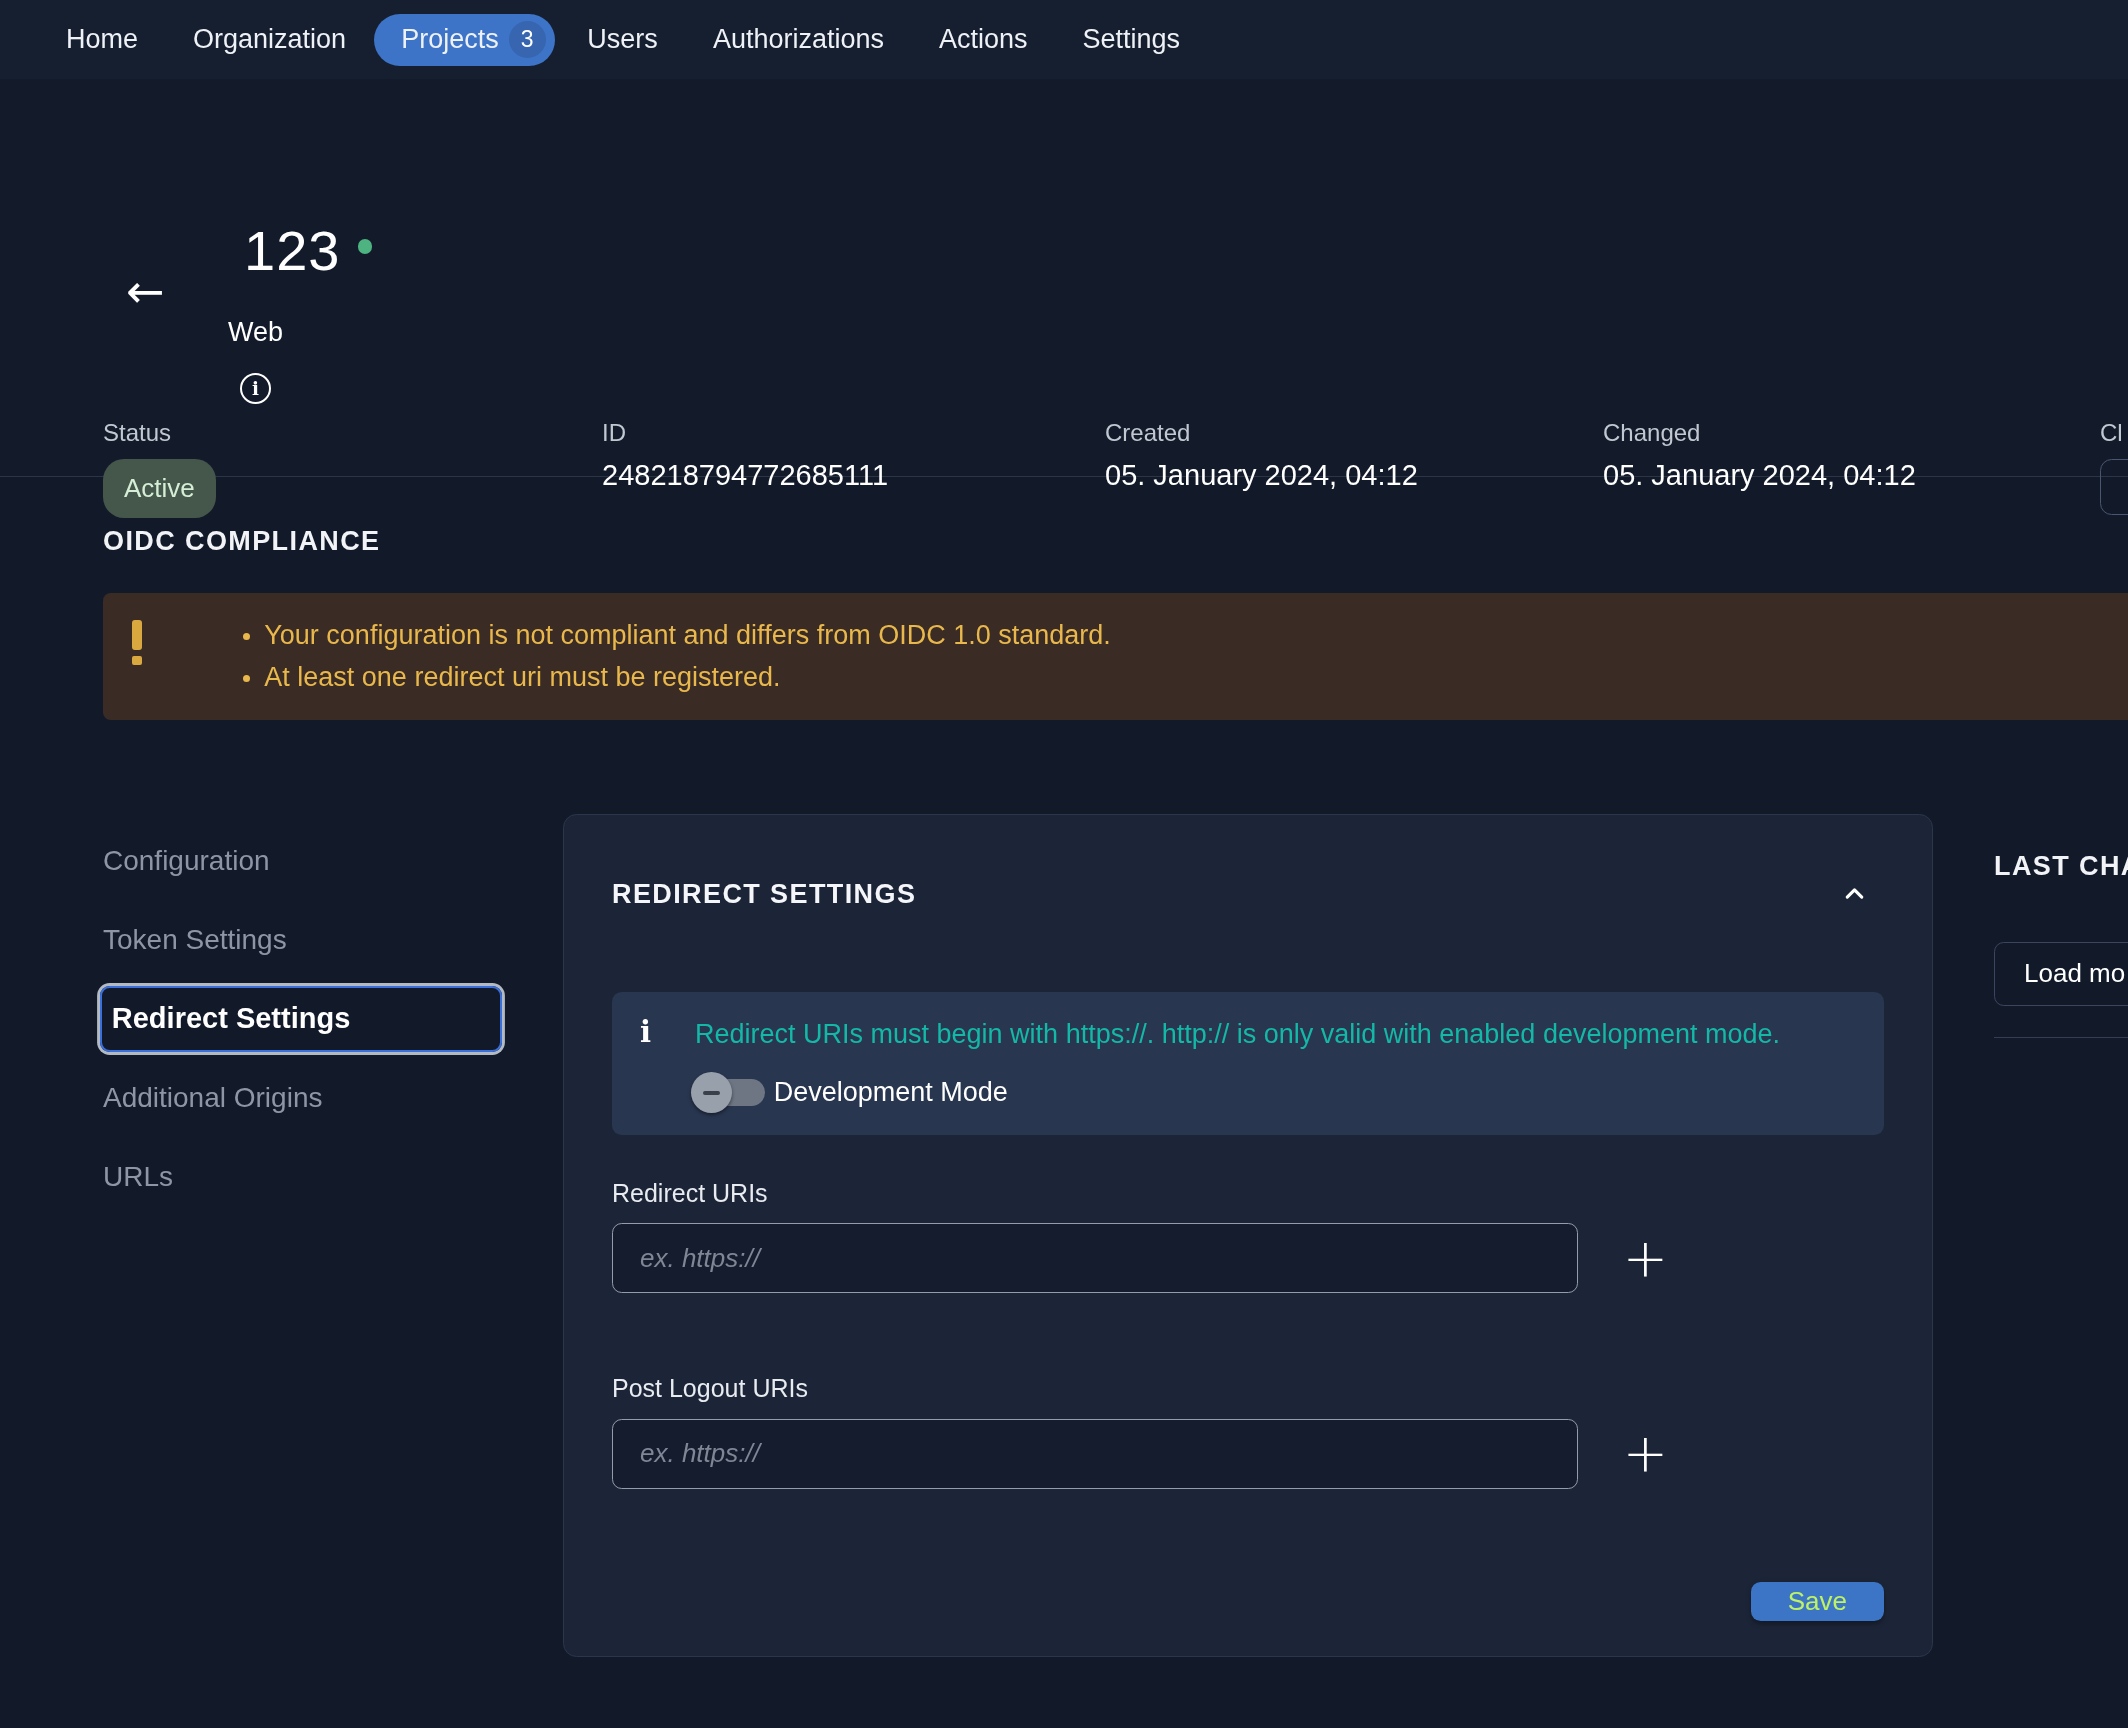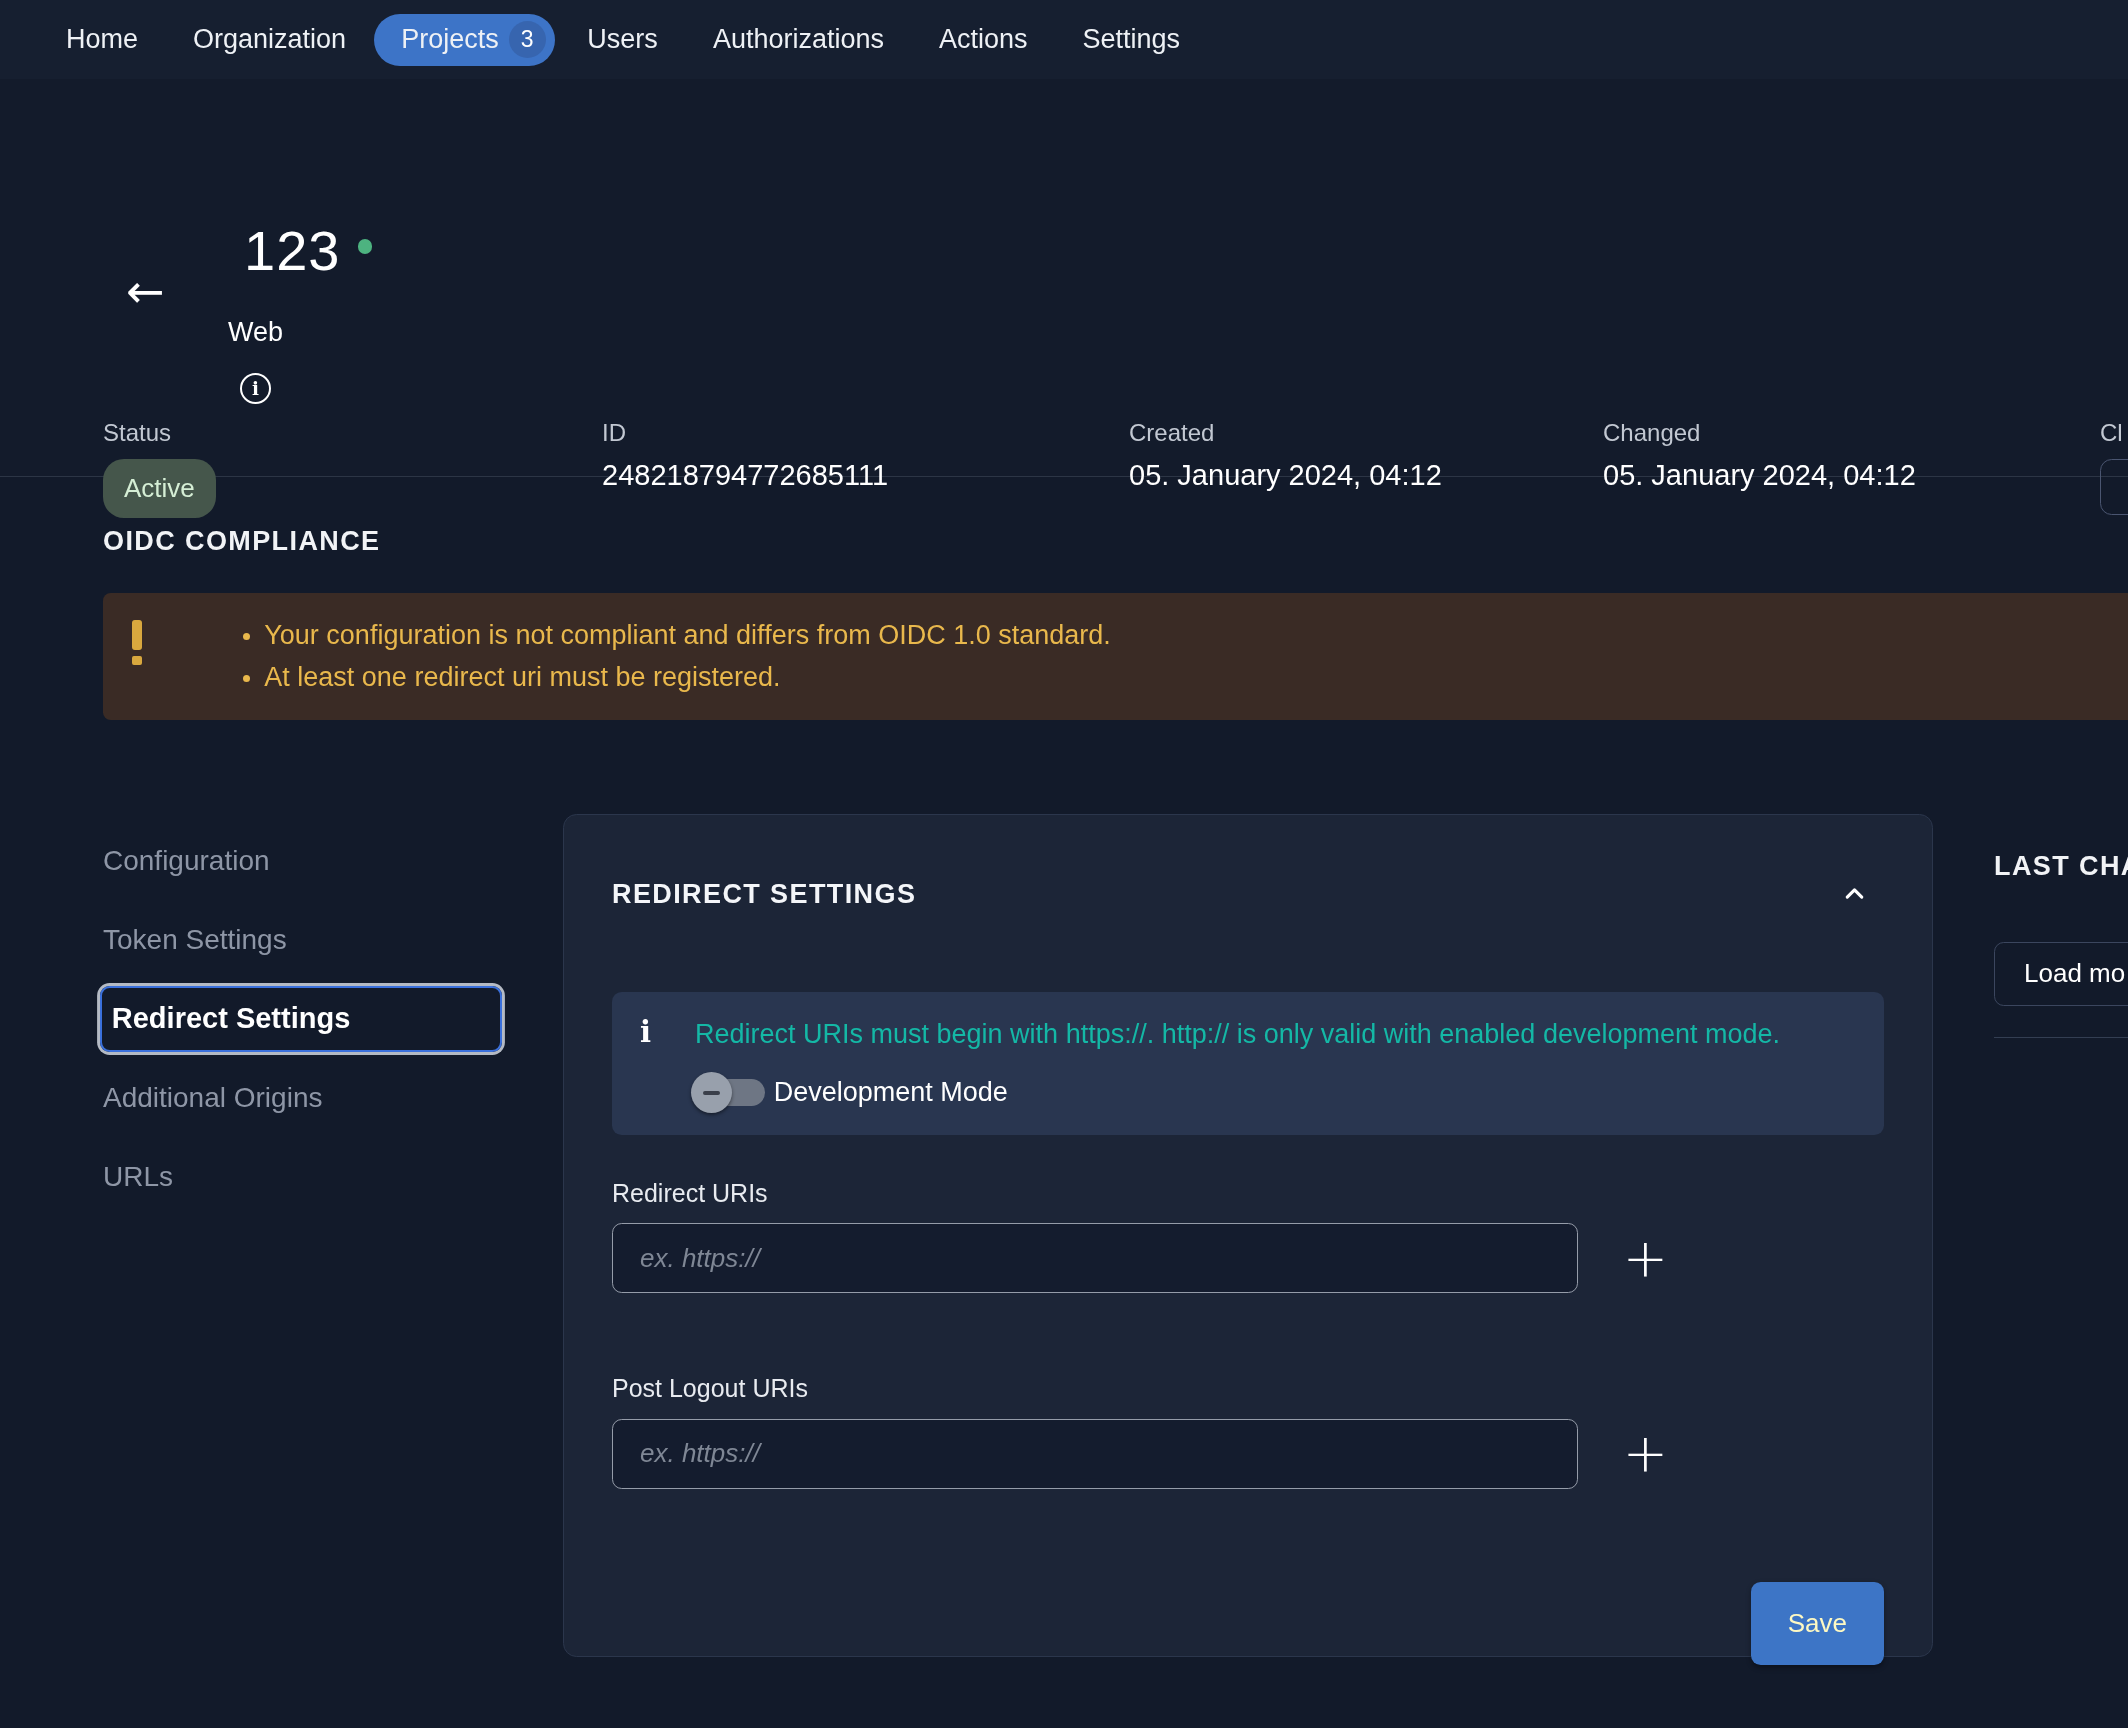--- a/index.html
+++ b/index.html
@@ -125,22 +125,22 @@
     font-family: "Liberation Sans", sans-serif; outline: none;
   }
   .uri-input::placeholder { font-style: italic; color: #7f8795; }
   .add-btn {
     background: none; border: none; color: #ffffff; cursor: pointer;
     font-size: 54px; font-weight: 200; line-height: 39px; margin-left: 37px; padding: 0 7.7px;
     font-family: "DejaVu Sans", sans-serif;
   }
   .save-row { display: flex; justify-content: flex-end; margin-top: 93px; }
   .save-btn {
-    background: #3d75c6; color: #fef9c3; border: none; border-radius: 9.7px;
-    font-size: 26px; padding: 26px 37px; cursor: pointer;
+    background: #3d75c6; color: #bef264; border: none; border-radius: 9.7px;
+    font-size: 26px; padding: 4px 37px; cursor: pointer;
     font-family: "Liberation Sans", sans-serif;
     box-shadow: 0 2.9px 5.8px rgba(0,0,0,0.35);
   }
   
   .changes-panel { position: absolute; left: 1994px; top: 851px; width: 309px; }
   .changes-title { font-size: 27px; font-weight: 700; letter-spacing: 1.4px; color: #f1f3f6; white-space: nowrap; }
   .load-more-btn {
     margin-top: 60px; background: transparent; border: 1.9px solid #3b465e; border-radius: 9.7px;
     color: #ffffff; font-size: 26px; padding: 15.4px 29px; cursor: pointer; white-space: nowrap;
     font-family: "Liberation Sans", sans-serif; display: block;
@@ -179,21 +179,21 @@
     </div>
 
     <div class="meta-col" style="left:103px">
       <div class="meta-label">Status</div>
       <span class="status-badge">Active</span>
     </div>
     <div class="meta-col" style="left:602px">
       <div class="meta-label">ID</div>
       <div class="meta-value">248218794772685111</div>
     </div>
-    <div class="meta-col" style="left:1129px">
+    <div class="meta-col" style="left:1105px">
       <div class="meta-label">Created</div>
       <div class="meta-value">05. January 2024, 04:12</div>
     </div>
     <div class="meta-col" style="left:1603px">
       <div class="meta-label">Changed</div>
       <div class="meta-value">05. January 2024, 04:12</div>
     </div>
     <div class="meta-col" style="left:2100px">
       <div class="meta-label">Cl</div>
       <div class="trunc-chip"></div>

